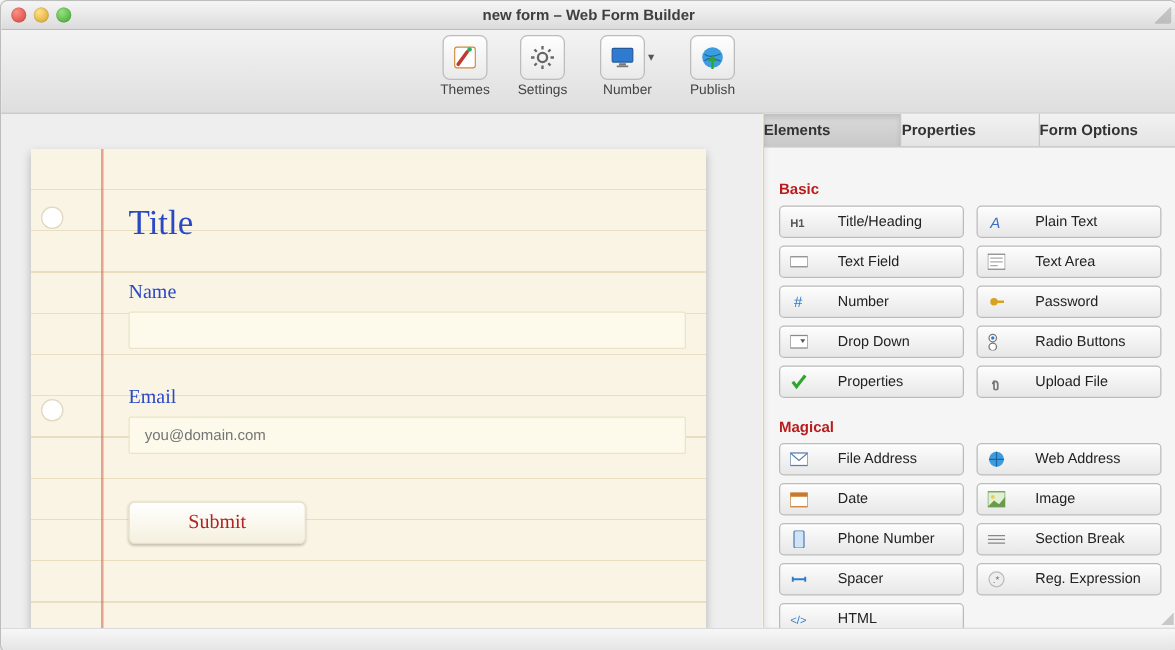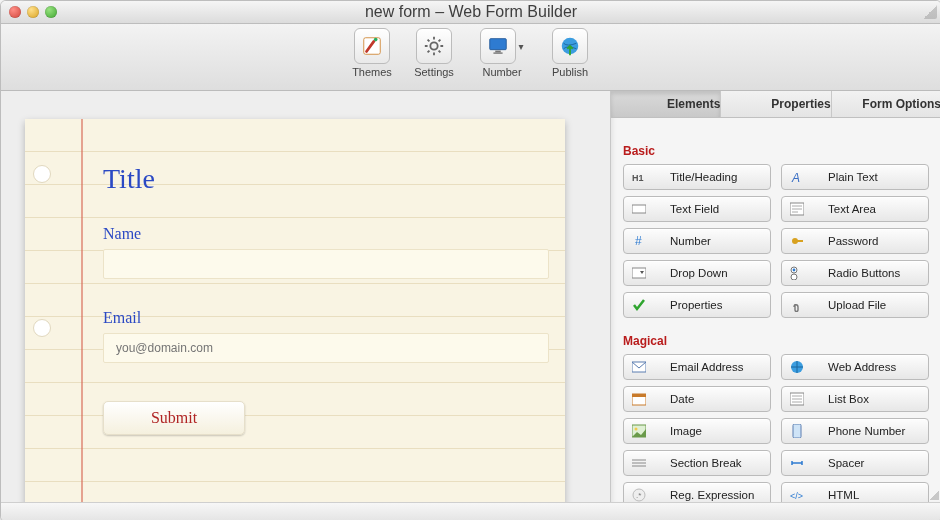--- a/index.html
+++ b/index.html
@@ -20,41 +20,41 @@
   
   .titlebar{
     height:22px;background:linear-gradient(#f5f5f5,#dcdcdc);
     border-bottom:1px solid #bdbdbd;display:flex;align-items:center;position:relative;
   }
   .traffic{display:flex;gap:6px;position:absolute;left:8px;top:5px}
   .tl{width:12px;height:12px;border-radius:50%;box-shadow:inset 0 0 1px rgba(0,0,0,.4)}
   .tl.close{background:radial-gradient(circle at 35% 30%,#ff8e86,#d0443a)}
   .tl.min{background:radial-gradient(circle at 35% 30%,#ffe08a,#d8a11f)}
   .tl.zoom{background:radial-gradient(circle at 35% 30%,#97e27f,#3ea52f)}
-  .title{flex:1;text-align:center;color:#3e3e3e;font-weight:400;font-size:16px}
+  .title{flex:1;text-align:center;color:#3e3e3e;font-weight:700;font-size:12px}
   .resize{width:14px;height:14px;position:absolute;right:4px;top:4px;opacity:.4;
     background:linear-gradient(135deg,transparent 50%,#888 50%);border-radius:2px}
   
   .toolbar{
     height:62px;background:linear-gradient(#f3f3f3,#dedede);
     border-bottom:1px solid #bbb;display:flex;justify-content:center;gap:10px;align-items:flex-start;padding-top:4px;
   }
   .tool{display:flex;flex-direction:column;align-items:center;width:52px;cursor:default}
   .toolbtn{width:34px;height:34px;border:1px solid #bcbcbc;border-radius:6px;
     background:linear-gradient(#ffffff,#e9e9e9);display:flex;align-items:center;justify-content:center;box-shadow:0 1px 0 #fff inset}
   .tool span.lbl{margin-top:2px;color:#444;font-size:11px}
   .ico{width:22px;height:22px;display:block}
   .dropdown-caret{font-size:10px;color:#555;margin-left:2px;align-self:center}
   
   .body{flex:1;display:flex;min-height:0;position:relative}
   .canvas{flex:1;overflow:auto;background:#eee}
   .sidepanel{width:330px;border-left:1px solid #c7c7c7;background:#f5f5f5;box-shadow:inset 4px 0 6px -4px rgba(0,0,0,.12);display:flex;flex-direction:column}
   
   .sidetabs{display:flex;border-bottom:1px solid #c0c0c0;background:linear-gradient(#f2f2f2,#e4e4e4)}
-  .sidetabs .tab{flex:1;text-align:right;padding:6px 0;font-weight:600;color:#333;border-right:1px solid #c8c8c8;position:relative}
+  .sidetabs .tab{flex:1;text-align:left;padding:6px 0;font-weight:600;color:#333;border-right:1px solid #c8c8c8;position:relative}
   .sidetabs .tab:last-child{border-right:none}
   .sidetabs .tab.active{background:linear-gradient(#dadada,#c9c9c9);box-shadow:inset 0 3px 4px rgba(0,0,0,.12)}
   
   .panelbody{flex:1;overflow:auto;padding:10px 12px}
   .group-title{font-weight:700;color:#b91c1c;margin:16px 0 6px}
   .elgrid{display:grid;grid-template-columns:1fr 1fr;gap:6px 10px;margin-bottom:16px}
   .elbtn{
     display:flex;align-items:center;gap:24px;height:24px;padding:0 8px;
     border:1px solid #bbb;border-radius:4px;background:linear-gradient(#fdfdfd,#e7e7e7);
     box-shadow:0 1px 0 #fff inset;color:#222;cursor:default;white-space:nowrap;font-size:11.5px;
@@ -246,42 +246,35 @@
               <span>Upload File</span>
             </div>
           </div>
           <div class="group-title">Magical</div>
           <div class="elgrid">
             <div class="elbtn">
               <span class="eli"><svg viewBox="0 0 14 14" width="14" height="14">
                   <rect x="0" y="2" width="14" height="10" fill="#fff" stroke="#5a7db0"></rect>
                   <path d="M0 2l7 6 7-6" stroke="#5a7db0" fill="none"></path>
                 </svg></span>
-              <span>Email Address</span>
+              <span>File Address</span>
             </div>
             <div class="elbtn">
               <span class="eli"><svg viewBox="0 0 14 14" width="14" height="14">
                   <circle cx="7" cy="7" r="6" fill="#3b9de0"></circle>
                   <path d="M1 7h12M7 1v12" stroke="#1b669e"></path>
                 </svg></span>
               <span>Web Address</span>
             </div>
             <div class="elbtn">
               <span class="eli"><svg viewBox="0 0 14 14" width="14" height="14">
                   <rect x="0" y="2" width="14" height="11" fill="#fff" stroke="#c87a2a"></rect>
                   <rect x="0" y="2" width="14" height="3" fill="#c87a2a"></rect>
                 </svg></span>
               <span>Date</span>
-            </div>
-            <div class="elbtn">
-              <span class="eli"><svg viewBox="0 0 14 14" width="14" height="14">
-                  <rect x="0" y="1" width="14" height="12" fill="#fff" stroke="#888"></rect>
-                  <path d="M2 4h10M2 7h10M2 10h10" stroke="#aaa"></path>
-                </svg></span>
-              <span>List Box</span>
             </div>
             <div class="elbtn">
               <span class="eli"><svg viewBox="0 0 14 14" width="14" height="14">
                   <rect x="0" y="1" width="14" height="12" fill="#dff0d4" stroke="#6a9a4a"></rect>
                   <circle cx="4" cy="5" r="1.5" fill="#f3c94b"></circle>
                   <path d="M0 13l5-5 4 3 5-6v8z" fill="#6a9a4a"></path>
                 </svg></span>
               <span>Image</span>
             </div>
             <div class="elbtn">

